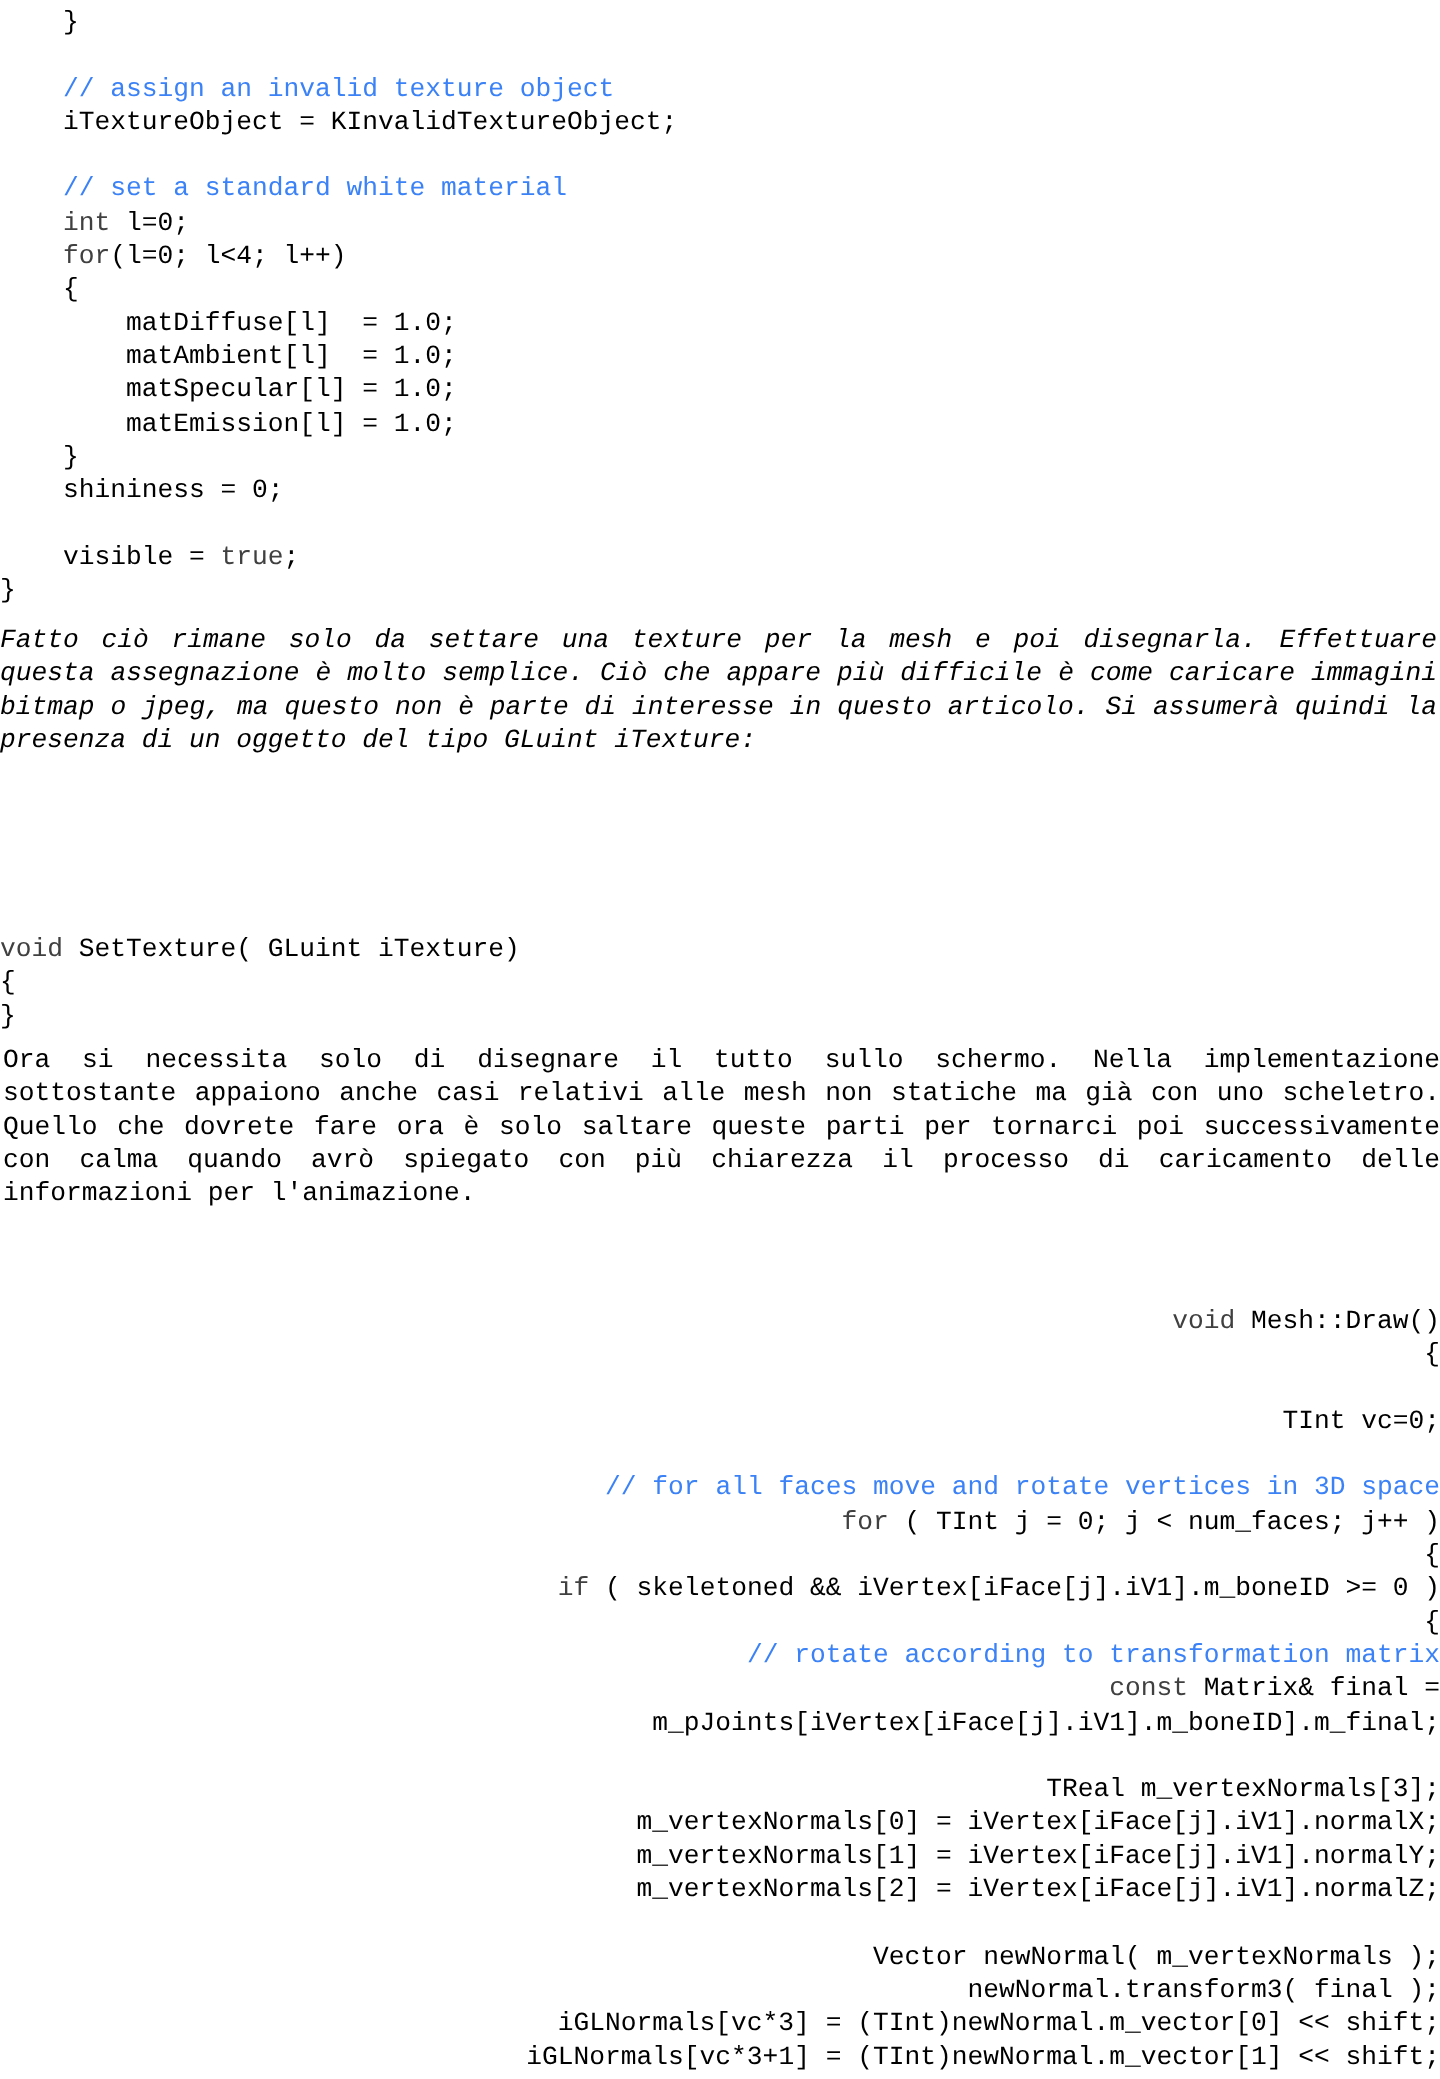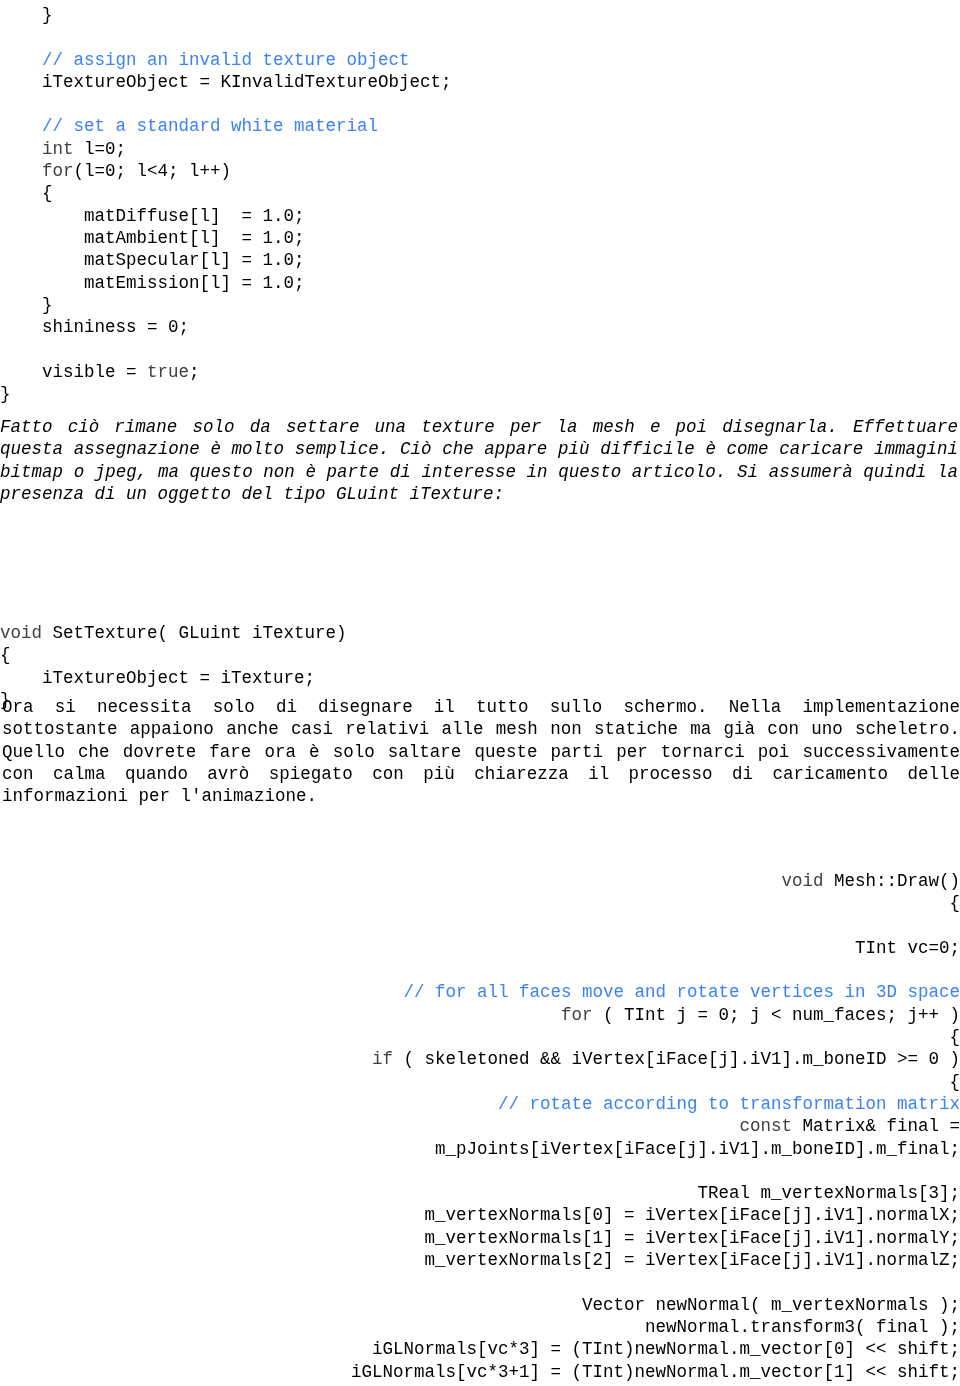--- a/index.html
+++ b/index.html
@@ -65,19 +65,19 @@
 </style>
 </head>
 <body>
 
 <div class="page">
 
   <div class="region code-block" id="block-top"><div class="code-line"><span class="pl">    </span><span class="pl">}</span></div><div class="code-line">&nbsp;</div><div class="code-line"><span class="pl">    </span><span class="cm">// assign an invalid texture object</span></div><div class="code-line"><span class="pl">    </span><span class="pl">iTextureObject = KInvalidTextureObject;</span></div><div class="code-line">&nbsp;</div><div class="code-line"><span class="pl">    </span><span class="cm">// set a standard white material</span></div><div class="code-line"><span class="pl">    </span><span class="kw">int</span><span class="pl"> l=0;</span></div><div class="code-line"><span class="pl">    </span><span class="kw">for</span><span class="pl">(l=0; l&lt;4; l++)</span></div><div class="code-line"><span class="pl">    </span><span class="pl">{</span></div><div class="code-line"><span class="pl">        </span><span class="pl">matDiffuse[l]  = 1.0;</span></div><div class="code-line"><span class="pl">        </span><span class="pl">matAmbient[l]  = 1.0;</span></div><div class="code-line"><span class="pl">        </span><span class="pl">matSpecular[l] = 1.0;</span></div><div class="code-line"><span class="pl">        </span><span class="pl">matEmission[l] = 1.0;</span></div><div class="code-line"><span class="pl">    </span><span class="pl">}</span></div><div class="code-line"><span class="pl">    </span><span class="pl">shininess = 0;</span></div><div class="code-line">&nbsp;</div><div class="code-line"><span class="pl">    </span><span class="pl">visible = </span><span class="kw">true</span><span class="pl">;</span></div><div class="code-line"><span class="pl">}</span></div></div>
 
   <p class="region prose" id="para-1">Fatto ciò rimane solo da settare una texture per la mesh e poi disegnarla. Effettuare questa assegnazione è molto semplice. Ciò che appare più difficile è come caricare immagini bitmap o jpeg, ma questo non è parte di interesse in questo articolo. Si assumerà quindi la presenza di un oggetto del tipo GLuint iTexture:</p>
 
-  <div class="region code-block" id="block-settex"><div class="code-line"><span class="kw">void</span><span class="pl"> SetTexture( GLuint iTexture)</span></div><div class="code-line"><span class="pl">{</span></div><div class="code-line"><span class="pl">    </span><span class="pl">iTextureObject = iTexture;</span></div><div class="code-line"><span class="pl">}</span></div></div>
+  <div class="region code-block" id="block-settex"><div class="code-line"><span class="kw">void</span><span class="pl"> SetTexture( GLuint iTexture)</span></div><div class="code-line"><span class="pl">{</span></div><div class="code-line"><span class="pl">}</span></div></div>
 
   <p class="region prose" id="para-2">Ora si necessita solo di disegnare il tutto sullo schermo. Nella implementazione sottostante appaiono anche casi relativi alle mesh non statiche ma già con uno scheletro. Quello che dovrete fare ora è solo saltare queste parti per tornarci poi successivamente con calma quando avrò spiegato con più chiarezza il processo di caricamento delle informazioni per l'animazione.</p>
 
   <div class="region code-block" id="block-draw"><div class="code-line"><span class="kw">void</span><span class="pl"> Mesh::Draw()</span></div><div class="code-line"><span class="pl">{</span></div><div class="code-line">&nbsp;</div><div class="code-line"><span class="pl">    </span><span class="pl">TInt vc=0;</span></div><div class="code-line">&nbsp;</div><div class="code-line"><span class="pl">    </span><span class="cm">// for all faces move and rotate vertices in 3D space</span></div><div class="code-line"><span class="pl">    </span><span class="kw">for</span><span class="pl"> ( TInt j = 0; j &lt; num_faces; j++ )</span></div><div class="code-line"><span class="pl">    </span><span class="pl">{</span></div><div class="code-line"><span class="pl">        </span><span class="kw">if</span><span class="pl"> ( skeletoned &amp;&amp; iVertex[iFace[j].iV1].m_boneID &gt;= 0 )</span></div><div class="code-line"><span class="pl">        </span><span class="pl">{</span></div><div class="code-line"><span class="pl">            </span><span class="cm">// rotate according to transformation matrix</span></div><div class="code-line"><span class="pl">            </span><span class="kw">const</span><span class="pl"> Matrix&amp; final =</span></div><div class="code-line"><span class="pl">m_pJoints[iVertex[iFace[j].iV1].m_boneID].m_final;</span></div><div class="code-line">&nbsp;</div><div class="code-line"><span class="pl">            </span><span class="pl">TReal m_vertexNormals[3];</span></div><div class="code-line"><span class="pl">            </span><span class="pl">m_vertexNormals[0] = iVertex[iFace[j].iV1].normalX;</span></div><div class="code-line"><span class="pl">            </span><span class="pl">m_vertexNormals[1] = iVertex[iFace[j].iV1].normalY;</span></div><div class="code-line"><span class="pl">            </span><span class="pl">m_vertexNormals[2] = iVertex[iFace[j].iV1].normalZ;</span></div><div class="code-line">&nbsp;</div><div class="code-line"><span class="pl">            </span><span class="pl">Vector newNormal( m_vertexNormals );</span></div><div class="code-line"><span class="pl">            </span><span class="pl">newNormal.transform3( final );</span></div><div class="code-line"><span class="pl">            </span><span class="pl">iGLNormals[vc*3] = (TInt)newNormal.m_vector[0] &lt;&lt; shift;</span></div><div class="code-line"><span class="pl">            </span><span class="pl">iGLNormals[vc*3+1] = (TInt)newNormal.m_vector[1] &lt;&lt; shift;</span></div></div>
 
 </div>
 
 </body></html>

